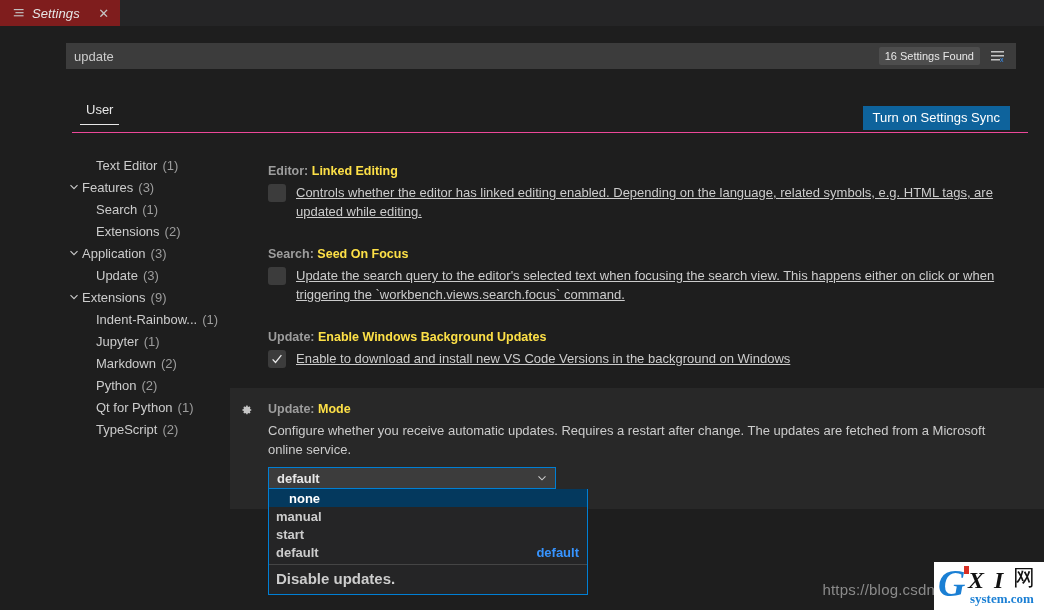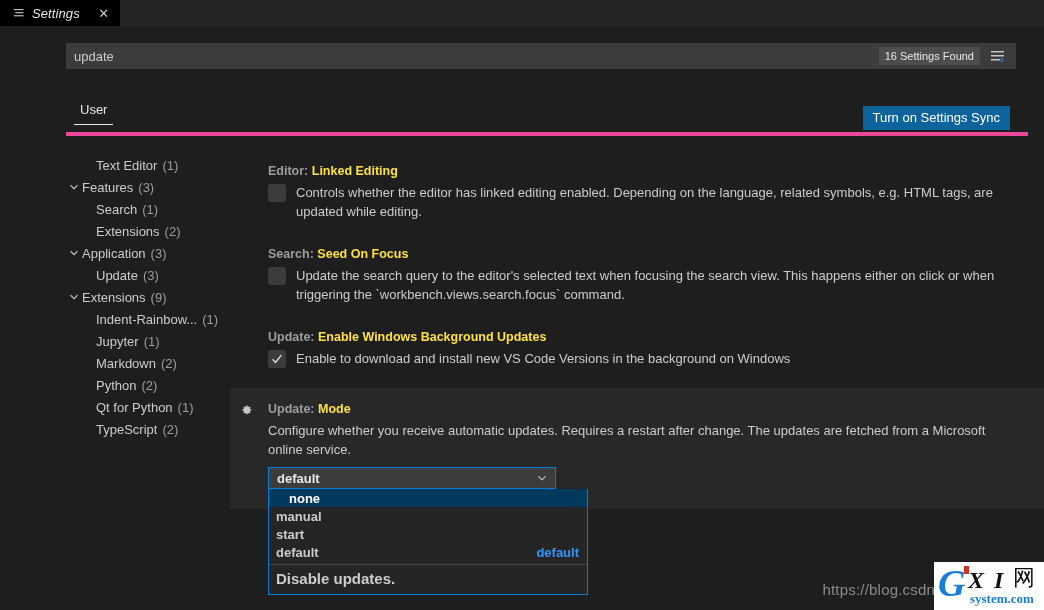--- a/index.html
+++ b/index.html
@@ -23,21 +23,21 @@
     background: #252526;
     display: flex;
     align-items: stretch;
     position: relative;
   }
   .tab {
     display: flex;
     align-items: center;
     gap: 6px;
     padding: 0 8px 0 12px;
-    background: #000000;
+    background: #7f1d1d;
     min-width: 100px;
     position: relative;
     cursor: pointer;
   }
   .tab-icon {
     width: 14px;
     height: 14px;
     display: inline-flex;
     align-items: center;
     justify-content: center;
@@ -117,25 +117,25 @@
     height: 18px;
     display: flex;
     align-items: center;
     justify-content: center;
     cursor: pointer;
   }
 
   
   .scope-row {
     position: absolute;
-    left: 66px;
+    left: 72px;
     top: 76px;
     right: 16px;
     height: 30px;
-    border-bottom: 4px solid #ec4899;
+    border-bottom: 1px solid #ec4899;
   }
   .scope-tab {
     position: absolute;
     left: 8px;
     top: 0;
     font-size: 13px;
     color: #e7e7e7;
     padding: 0 6px 7px 6px;
     border-bottom: 1px solid #e7e7e7;
     cursor: pointer;
@@ -217,20 +217,21 @@
     font-weight: bold;
     color: #9d9d9d;
     margin-bottom: 5px;
     white-space: nowrap;
   }
   .setting-title b { color: #fde047; font-weight: bold; }
   .setting-row {
     display: flex;
     align-items: flex-start;
     gap: 10px;
+    text-decoration: underline;
   }
   .checkbox {
     width: 18px;
     height: 18px;
     flex: none;
     background: #3c3c3c;
     border-radius: 3px;
     margin-top: 1px;
     display: flex;
     align-items: center;

